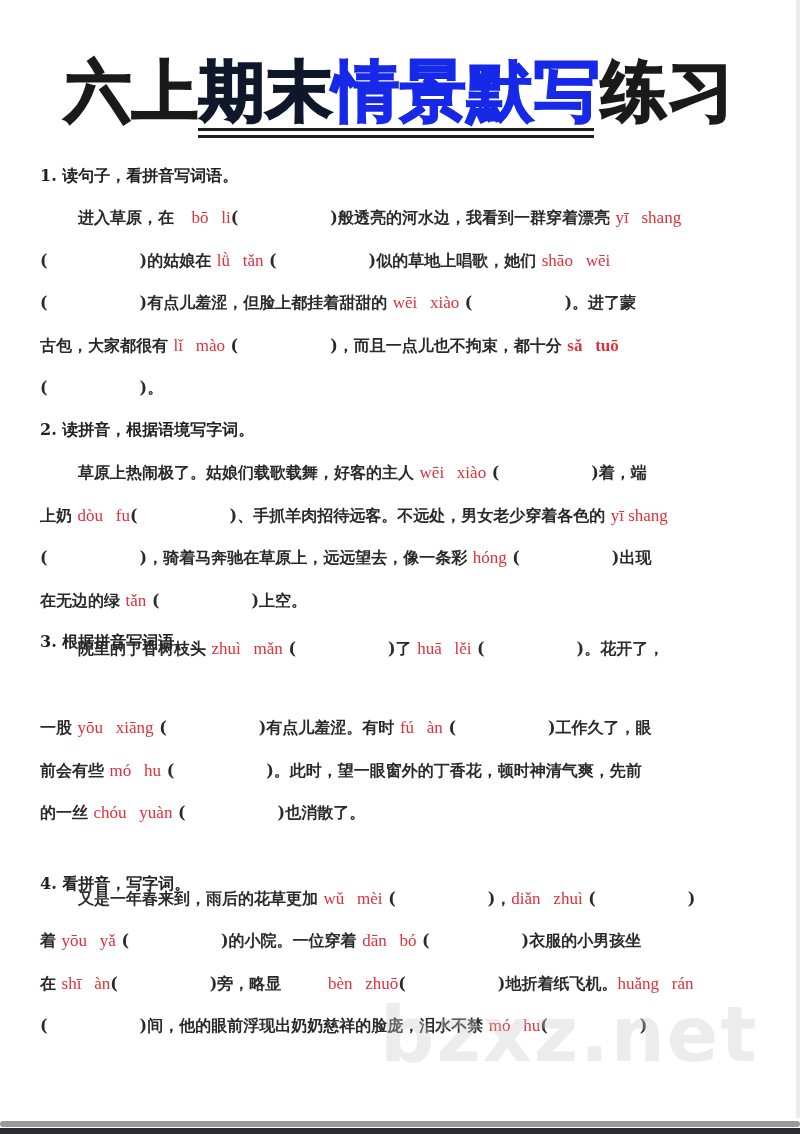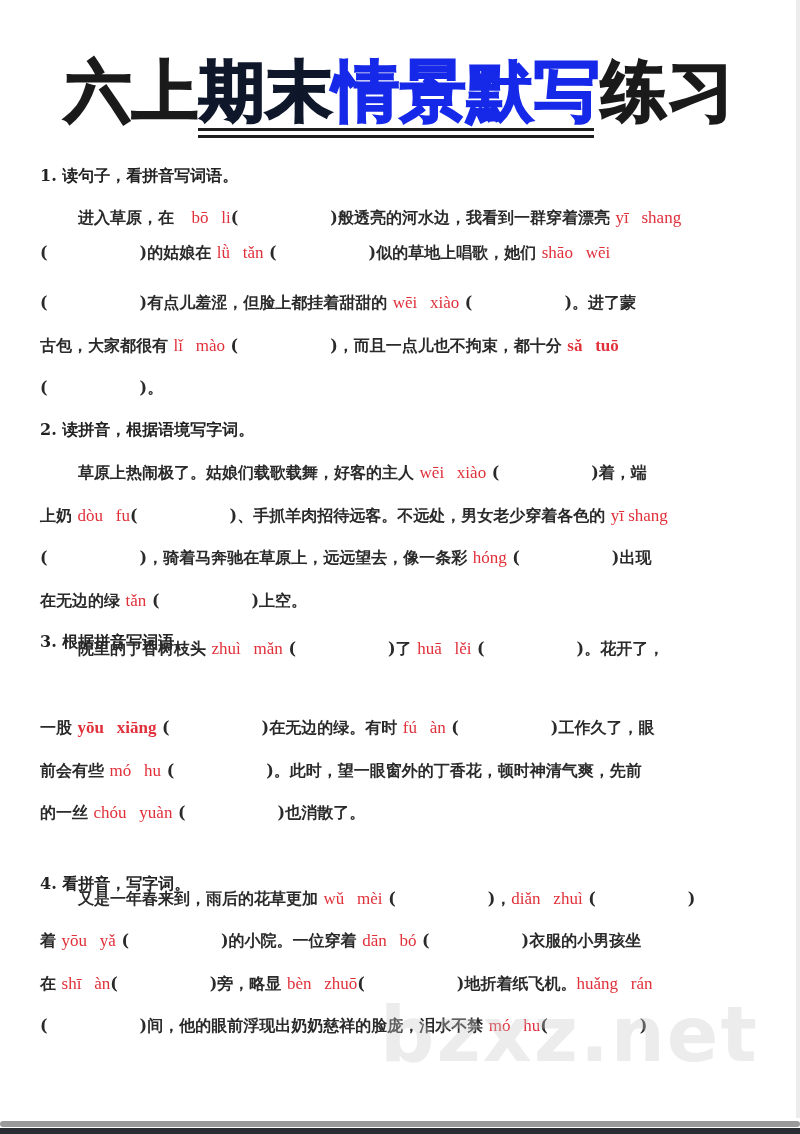--- a/index.html
+++ b/index.html
@@ -62,39 +62,39 @@
 <div class="right-edge"></div>
 
 <div class="title">
   <span class="t-black">六上</span><span class="t-red">期末</span><span class="t-blue">情景默写</span><span class="t-black">练习</span>
 </div>
 <div class="underline ul1"></div>
 <div class="underline ul2"></div>
 
 <div class="q-head" style="top:166px">1.  读句子，看拼音写词语。</div>
 <div class="line indent" style="top:205px"><span>进入草原，在 </span><span class="py" style="white-space: pre; padding-left: 12px;">bō   li</span><span>(</span><span class="blank" style="width: 92px;"></span><span>)般透亮的河水边，我看到一群穿着漂亮 </span><span class="py" style="white-space: pre;">yī   shang</span></div>
-<div class="line" style="top:240px"><span>(</span><span class="blank" style="width: 92px;"></span><span>)的姑娘在 </span><span class="py" style="white-space: pre;">lǜ   tǎn</span><span> (</span><span class="blank" style="width: 92px;"></span><span>)似的草地上唱歌，她们 </span><span class="py" style="white-space: pre;">shāo   wēi</span></div>
+<div class="line" style="top:248px"><span>(</span><span class="blank" style="width: 92px;"></span><span>)的姑娘在 </span><span class="py" style="white-space: pre;">lǜ   tǎn</span><span> (</span><span class="blank" style="width: 92px;"></span><span>)似的草地上唱歌，她们 </span><span class="py" style="white-space: pre;">shāo   wēi</span></div>
 <div class="line" style="top:290px"><span>(</span><span class="blank" style="width: 92px;"></span><span>)有点儿羞涩，但脸上都挂着甜甜的 </span><span class="py" style="white-space: pre;">wēi   xiào</span><span> (</span><span class="blank" style="width: 92px;"></span><span>)。进了蒙</span></div>
 <div class="line" style="top:333px"><span>古包，大家都很有 </span><span class="py" style="white-space: pre;">lǐ   mào</span><span> (</span><span class="blank" style="width: 92px;"></span><span>)，而且一点儿也不拘束，都十分 </span><span class="py" style="white-space: pre; font-weight: bold;">sǎ   tuō</span></div>
 <div class="line" style="top:375px"><span>(</span><span class="blank" style="width: 92px;"></span><span>)。</span></div>
 
 <div class="q-head" style="top:420px">2.  读拼音，根据语境写字词。</div>
 <div class="line indent" style="top:460px"><span>草原上热闹极了。姑娘们载歌载舞，好客的主人 </span><span class="py" style="white-space: pre;">wēi   xiào</span><span> (</span><span class="blank" style="width: 92px;"></span><span>)着，端</span></div>
 <div class="line" style="top:503px"><span>上奶 </span><span class="py" style="white-space: pre;">dòu   fu</span><span>(</span><span class="blank" style="width: 92px;"></span><span>)、手抓羊肉招待远客。不远处，男女老少穿着各色的 </span><span class="py" style="white-space: pre;">yī shang</span></div>
 <div class="line" style="top:545px"><span>(</span><span class="blank" style="width: 92px;"></span><span>)，骑着马奔驰在草原上，远远望去，像一条彩 </span><span class="py" style="white-space: pre;">hóng</span><span> (</span><span class="blank" style="width: 92px;"></span><span>)出现</span></div>
 <div class="line" style="top:588px"><span>在无边的绿 </span><span class="py" style="white-space: pre;">tǎn</span><span> (</span><span class="blank" style="width: 92px;"></span><span>)上空。</span></div>
 
 <div class="q-head" style="top:632px">3.  根据拼音写词语。</div>
 <div class="line indent" style="top:636px"><span>院里的丁香树枝头 </span><span class="py" style="white-space: pre;">zhuì   mǎn</span><span> (</span><span class="blank" style="width: 92px;"></span><span>)了 </span><span class="py" style="white-space: pre;">huā   lěi</span><span> (</span><span class="blank" style="width: 92px;"></span><span>)。花开了，</span></div>
-<div class="line" style="top:715px"><span>一股 </span><span class="py" style="white-space: pre; font-weight: bold;">yōu   xiāng</span><span> (</span><span class="blank" style="width: 92px;"></span><span>)在无边的绿。有时 </span><span class="py" style="white-space: pre;">fú   àn</span><span> (</span><span class="blank" style="width: 92px;"></span><span>)工作久了，眼</span></div>
+<div class="line" style="top:715px"><span>一股 </span><span class="py" style="white-space: pre;">yōu   xiāng</span><span> (</span><span class="blank" style="width: 92px;"></span><span>)有点儿羞涩。有时 </span><span class="py" style="white-space: pre;">fú   àn</span><span> (</span><span class="blank" style="width: 92px;"></span><span>)工作久了，眼</span></div>
 <div class="line" style="top:758px"><span>前会有些 </span><span class="py" style="white-space: pre;">mó   hu</span><span> (</span><span class="blank" style="width: 92px;"></span><span>)。此时，望一眼窗外的丁香花，顿时神清气爽，先前</span></div>
 <div class="line" style="top:800px"><span>的一丝 </span><span class="py" style="white-space: pre;">chóu   yuàn</span><span> (</span><span class="blank" style="width: 92px;"></span><span>)也消散了。</span></div>
 
 <div class="q-head" style="top:874px">4.  看拼音，写字词。</div>
 <div class="line indent" style="top:886px"><span>又是一年春来到，雨后的花草更加 </span><span class="py" style="white-space: pre;">wǔ   mèi</span><span> (</span><span class="blank" style="width: 92px;"></span><span>)，</span><span class="py" style="white-space: pre;">diǎn   zhuì</span><span> (</span><span class="blank" style="width: 92px;"></span><span>)</span></div>
 <div class="line" style="top:928px"><span>着 </span><span class="py" style="white-space: pre;">yōu   yǎ</span><span> (</span><span class="blank" style="width: 92px;"></span><span>)的小院。一位穿着 </span><span class="py" style="white-space: pre;">dān   bó</span><span> (</span><span class="blank" style="width: 92px;"></span><span>)衣服的小男孩坐</span></div>
-<div class="line" style="top:971px"><span>在 </span><span class="py" style="white-space: pre;">shī   àn</span><span>(</span><span class="blank" style="width: 92px;"></span><span>)旁，略显 </span><span class="py" style="white-space: pre;">bèn   zhuō</span><span>(</span><span class="blank" style="width: 92px;"></span><span>)地折着纸飞机。</span><span class="py" style="white-space: pre;">huǎng   rán</span></div>
+<div class="line" style="top:971px"><span>在 </span><span class="py" style="white-space: pre;">shī   àn</span><span>(</span><span class="blank" style="width: 92px;"></span><span>)旁，略显 </span><span class="py" style="white-space: pre; margin-left: 41px;">bèn   zhuō</span><span>(</span><span class="blank" style="width: 92px;"></span><span>)地折着纸飞机。</span><span class="py" style="white-space: pre;">huǎng   rán</span></div>
 <div class="line" style="top:1013px"><span>(</span><span class="blank" style="width: 92px;"></span><span>)间，他的眼前浮现出奶奶慈祥的脸庞，泪水不禁 </span><span class="py" style="white-space: pre;">mó   hu</span><span>(</span><span class="blank" style="width: 92px;"></span><span>)</span></div>
 
 <div class="watermark">bzxz.net</div>
 
 <div class="scrollbar"></div>
 <div class="bottom-strip"></div>
 
 </body></html>

